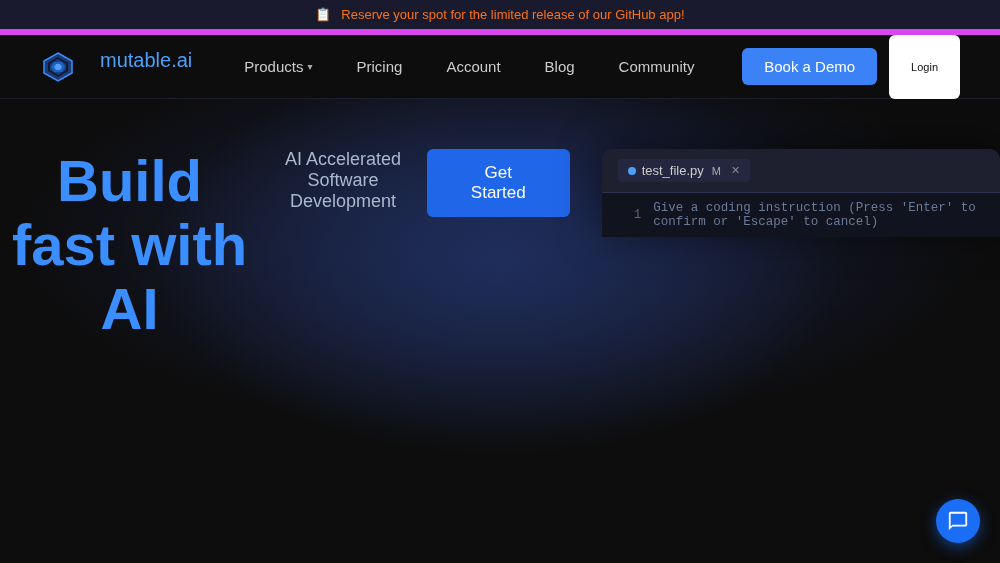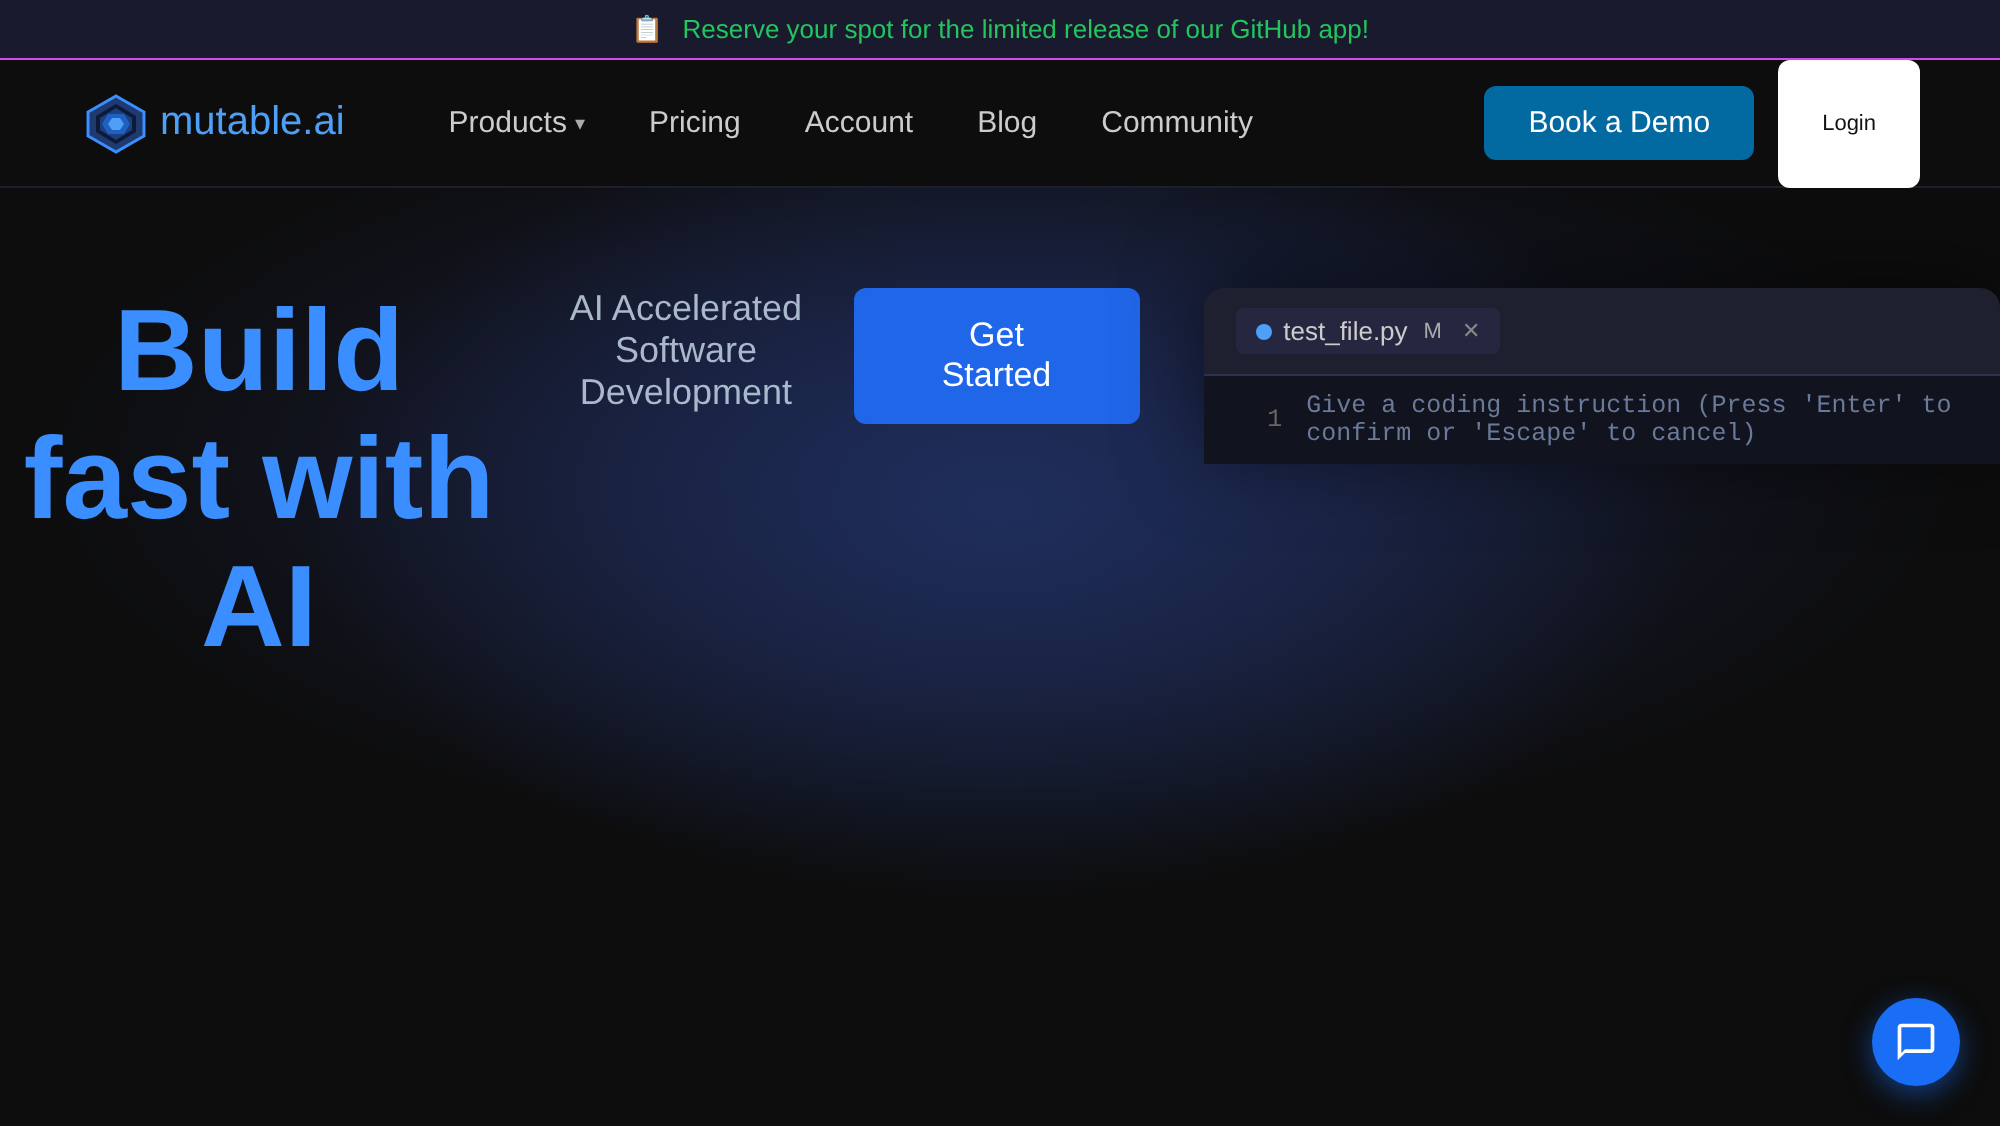--- a/index.html
+++ b/index.html
@@ -11,60 +11,59 @@
       background: #0d0d0d;
       color: #fff;
     }
 
     
     .announcement-bar {
       background: #1a1a2e;
       text-align: center;
       padding: 7px 20px;
       font-size: 13px;
-      color: #22c55e;
-      border-bottom: 1px solid #d946ef;
+      color: #f97316;
+      border-bottom: 6px solid #d946ef;
     }
     .announcement-bar .bar-icon {
       margin-right: 6px;
     }
 
     
     .navbar {
       background: #0d0d0d;
       display: flex;
       align-items: center;
       padding: 0 40px;
       height: 64px;
       border-bottom: 1px solid #1e1e2e;
     }
     .logo-area {
       display: flex;
-      align-items: center;
-      gap: 4px;
+      gap: 24px;
       text-decoration: none;
       color: #fff;
       margin-right: 40px;
     }
     .logo-icon {
       width: 36px;
       height: 36px;
     }
     .logo-text {
       font-size: 20px;
       font-weight: 500;
       color: #fff;
     }
     .logo-text span {
       color: #4d9ff8;
     }
     nav {
       display: flex;
       align-items: flex-end;
-      gap: 8px;
+      gap: 20px;
       flex: 1;
     }
     .nav-item {
       color: #ccc;
       font-size: 15px;
       padding: 8px 12px;
       cursor: pointer;
       border-radius: 6px;
       display: flex;
       align-items: center;
@@ -74,21 +73,21 @@
     .nav-chevron {
       font-size: 10px;
       color: #aaa;
     }
     .nav-actions {
       display: flex;
       align-items: center;
       gap: 12px;
     }
     .btn-demo {
-      background: #0369a1;
+      background: #3b82f6;
       color: #fff;
       border: none;
       padding: 10px 22px;
       border-radius: 6px;
       font-size: 15px;
       font-weight: 500;
       cursor: pointer;
     }
     .btn-login {
       background: #fff;

